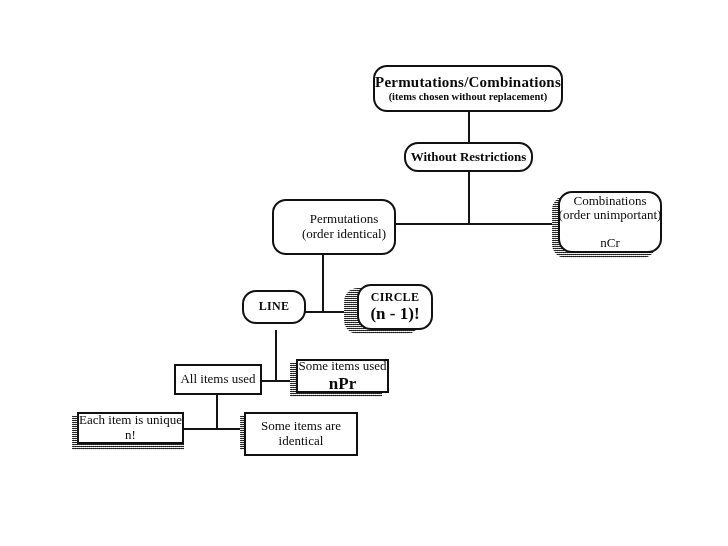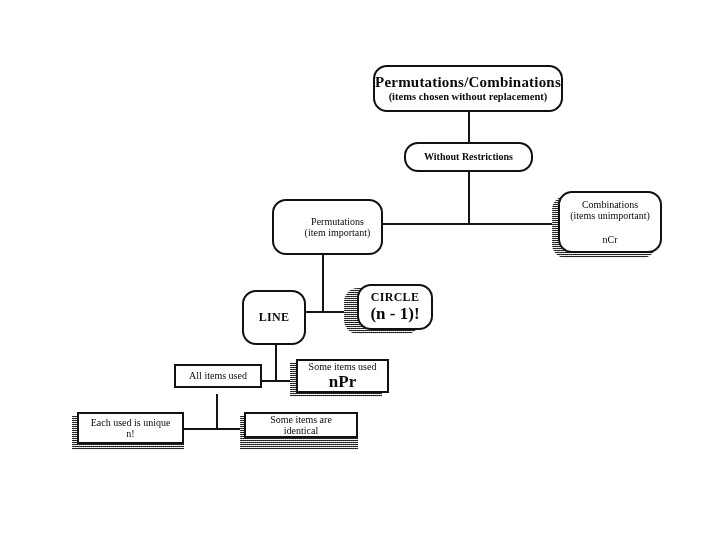--- a/index.html
+++ b/index.html
@@ -59,22 +59,22 @@
       repeating-linear-gradient(90deg,
         rgba(255,255,255,0.55) 0px, rgba(255,255,255,0.55) 1px,
         rgba(30,30,30,0.55) 1px, rgba(30,30,30,0.55) 2px);
   }
   .shadow.round { border-radius: 14px; }
   .shadow.sharp { border-radius: 0; }
 
   
   .t-title   { font-size: 15px; font-weight: bold; letter-spacing: .2px; }
   .t-sub     { font-size: 10.5px; font-weight: bold; }
-  .t-head    { font-size: 10px; font-weight: bold; }
-  .t-body    { font-size: 10px; font-weight: normal; }
+  .t-head    { font-size: 13px; font-weight: bold; }
+  .t-body    { font-size: 13px; font-weight: normal; }
   .t-body-b  { font-size: 17px; font-weight: bold; }
   .t-caps    { font-size: 12px; font-weight: bold; letter-spacing: .3px; }
 </style>
 </head>
 <body>
 
 <div id="canvas">
 
   <div class="line v" style="left:468px; top:111px; height:31px;"></div>
 
@@ -102,52 +102,52 @@
 
   <div class="node round" style="left:373px; top:65px; width:190px; height:47px;">
     <div class="l1 t-title">Permutations/Combinations</div>
     <div class="l2 t-sub">(items chosen without replacement)</div>
   </div>
 
   <div class="node round" style="left:404px; top:142px; width:129px; height:30px;">
     <div class="l1 t-head">Without Restrictions</div>
   </div>
 
-  <div class="node round" style="left:272px; top:199px; width:111px; height:56px;padding-left:20px;">
+  <div class="node round" style="left:272px; top:199px; width:124px; height:56px;padding-left:20px;">
     <div class="l1 t-body">Permutations</div>
-    <div class="l2 t-body">(item important)</div>
+    <div class="l2 t-body">(order identical)</div>
   </div>
 
   <div class="node round" style="left:558px; top:191px; width:104px; height:62px;">
     <div class="l1 t-body">Combinations</div>
-    <div class="l2 t-body">(items unimportant)</div>
+    <div class="l2 t-body">(order unimportant)</div>
     <div class="l3 t-body">nCr</div>
   </div>
 
-  <div class="node round" style="left:242px; top:290px; width:64px; height:55px;">
+  <div class="node round" style="left:242px; top:290px; width:64px; height:34px;">
     <div class="l1 t-caps">LINE</div>
   </div>
 
   <div class="node round" style="left:357px; top:284px; width:76px; height:46px;">
     <div class="l1 t-caps">CIRCLE</div>
     <div class="l2 t-body-b">(n - 1)!</div>
   </div>
 
-  <div class="node sharp" style="left:174px; top:364px; width:88px; height:24px;">
+  <div class="node sharp" style="left:174px; top:364px; width:88px; height:31px;">
     <div class="l1 t-body">All items used</div>
   </div>
 
   <div class="node sharp" style="left:296px; top:359px; width:93px; height:34px;">
     <div class="l1 t-body">Some items used</div>
     <div class="l2 t-body-b">nPr</div>
   </div>
 
   <div class="node sharp" style="left:77px; top:412px; width:107px; height:32px;">
-    <div class="l1 t-body">Each used is unique</div>
+    <div class="l1 t-body">Each item is unique</div>
     <div class="l2 t-body">n!</div>
   </div>
 
-  <div class="node sharp" style="left:244px; top:412px; width:114px; height:26px;">
+  <div class="node sharp" style="left:244px; top:412px; width:114px; height:44px;">
     <div class="l1 t-body">Some items are</div>
     <div class="l2 t-body">identical</div>
   </div>
 
 </div>
 
 </body></html>

